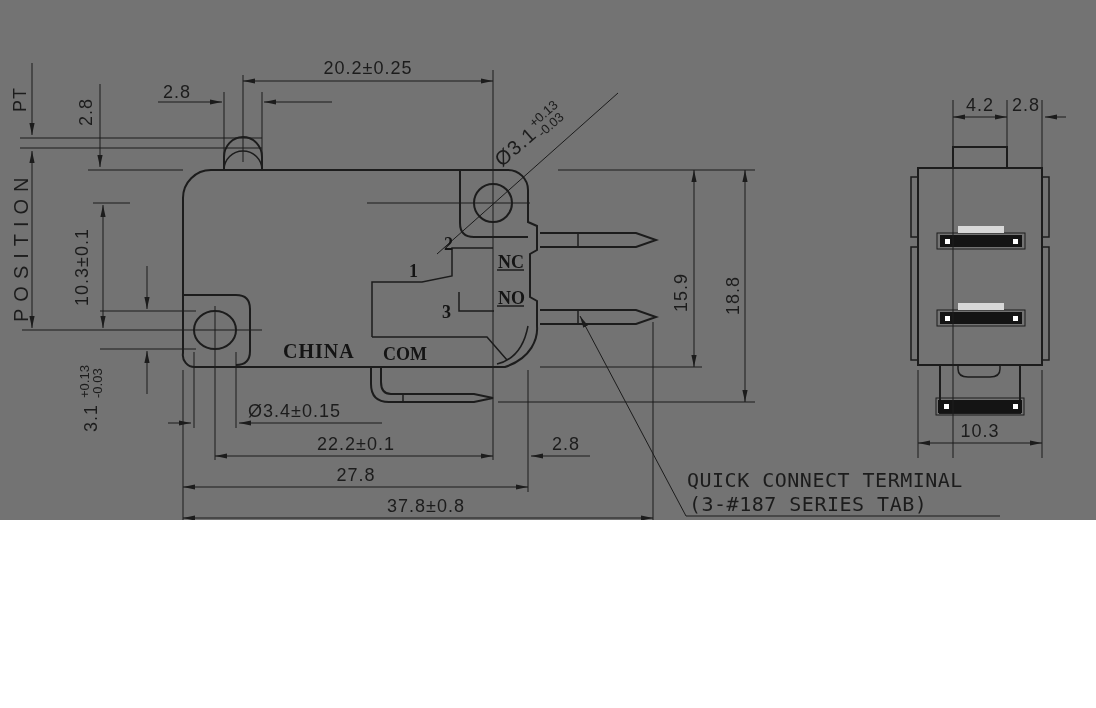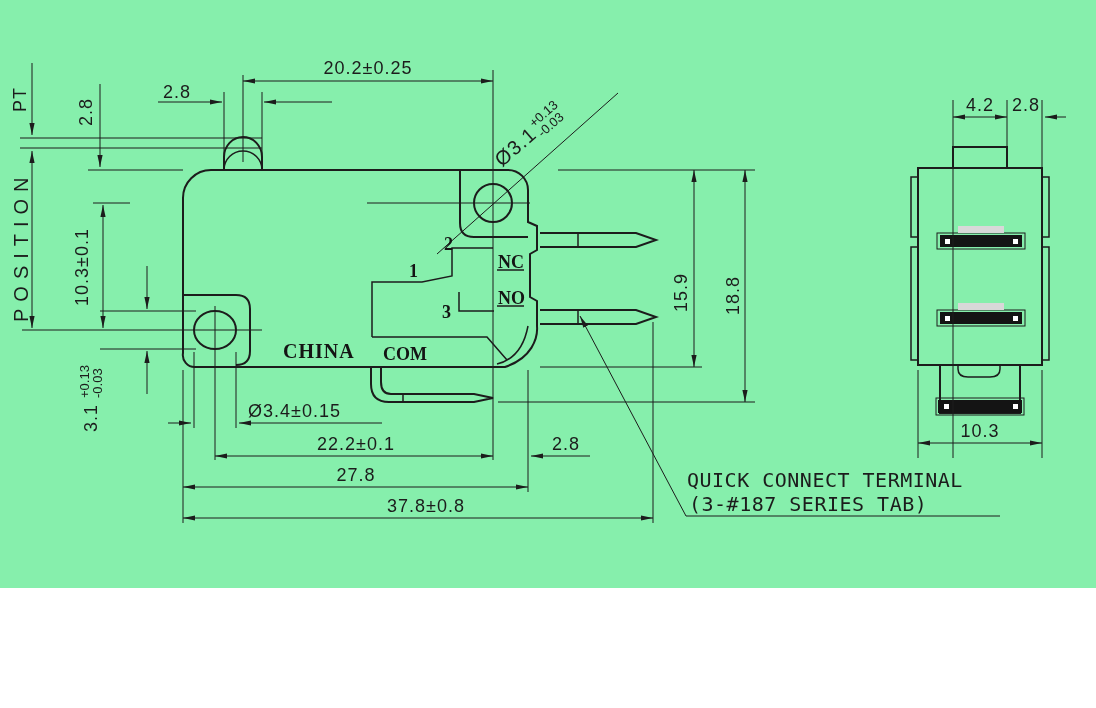--- a/index.html
+++ b/index.html
@@ -1,16 +1,16 @@
 <!DOCTYPE html>
 <html><head>
 <meta charset="utf-8">
 <style>
   html,body{margin:0;padding:0;background:#ffffff;}
-  .stage{position:relative;width:1096px;height:588px;background:#86efac;overflow:hidden;text-align:center;}
+  .stage{position:relative;width:1096px;height:520px;background:#737373;overflow:hidden;text-align:center;}
   svg{display:block;}
   .dim{font-family:"Liberation Sans",sans-serif;font-size:18px;fill:#1c1c1c;letter-spacing:1px;}
   .dim-sm{font-family:"Liberation Sans",sans-serif;font-size:13px;fill:#1c1c1c;}
   .dim-wide{font-family:"Liberation Sans",sans-serif;font-size:20px;fill:#1c1c1c;letter-spacing:7px;}
   .mold{font-family:"Liberation Serif",serif;font-weight:bold;font-size:18px;fill:#141414;}
   .mold-lg{font-family:"Liberation Serif",serif;font-weight:bold;font-size:20px;fill:#141414;letter-spacing:1px;}
   .cad{font-family:"DejaVu Sans Mono",monospace;font-size:20px;fill:#1c1c1c;letter-spacing:0.5px;}
   .outline{fill:none;stroke:#1c1c1c;stroke-width:2;}
   .inner{fill:none;stroke:#1c1c1c;stroke-width:1.5;}
   .thin{fill:none;stroke:#1c1c1c;stroke-width:1;}

